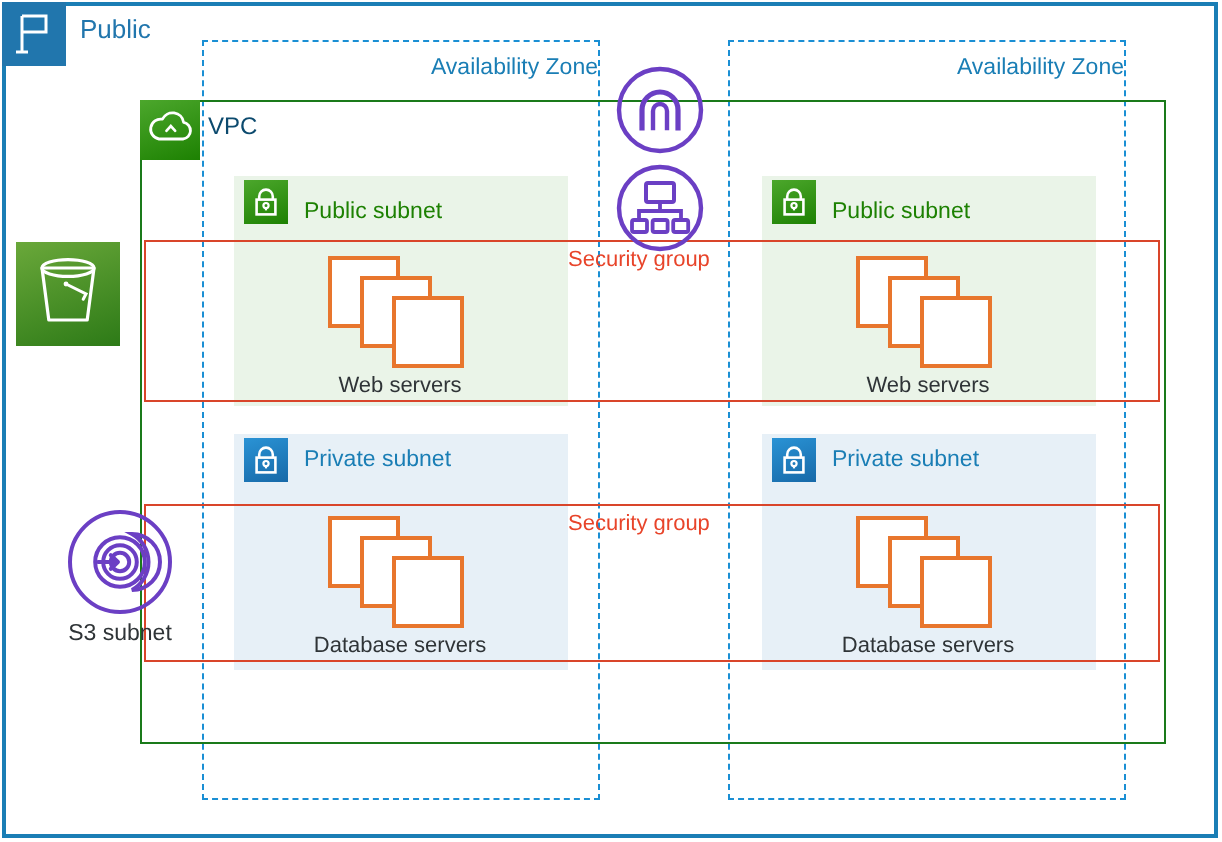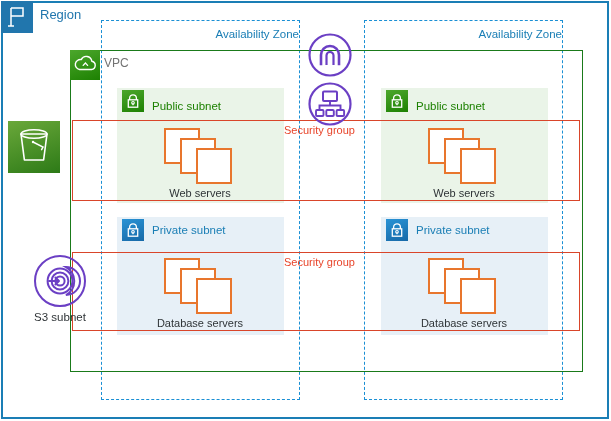--- a/index.html
+++ b/index.html
@@ -17,21 +17,21 @@
   
   .az{position:absolute;border:1.6px dashed #1a8fd4;box-sizing:border-box;background:transparent;}
   .az-label{position:absolute;top:7px;left:0;right:0;text-align:right;font-size:11.5px;
       color:#1a7eb5;white-space:nowrap;}
 
   
   .vpc-box{position:absolute;left:70px;top:50px;width:513px;height:322px;
       border:1.6px solid #1a7a1a;box-sizing:border-box;background:transparent;}
   .vpc-badge{position:absolute;left:70px;top:50px;width:30px;height:30px;
       background:linear-gradient(160deg,#4ca72c 0%,#1d8102 100%);box-sizing:border-box;}
-  .vpc-label{position:absolute;left:104px;top:56px;font-size:12px;color:#737373;}
+  .vpc-label{position:absolute;left:104px;top:56px;font-size:12px;color:#0c4a6e;}
 
   
   .subnet{position:absolute;box-sizing:border-box;}
   .subnet.public{background:#eaf4e8;}
   .subnet.private{background:#e7f0f7;}
   .subnet-badge{width:22px;height:22px;flex:0 0 22px;box-sizing:border-box;}
   .subnet-badge.green{background:linear-gradient(160deg,#4ca72c 0%,#1d8102 100%);}
   .subnet-badge.blue{background:linear-gradient(160deg,#2a93d5 0%,#1769a8 100%);}
   .subnet-name{font-size:11.5px;white-space:nowrap;}
   .subnet-name.green{color:#1d8102;margin-top:10px;}
@@ -64,21 +64,21 @@
 
   <div class="region-frame"></div>
 
   <div class="region-badge">
     <svg width="32" height="32" viewBox="0 0 32 32">
       <rect x="0" y="0" width="32" height="32" fill="#2176ad"></rect>
       <path d="M10 7 V25 M10 7 H22 V15 H10" fill="none" stroke="#ffffff" stroke-width="1.5"></path>
       <path d="M7 25 H13" stroke="#ffffff" stroke-width="1.5"></path>
     </svg>
   </div>
-  <div class="region-label">Region</div>
+  <div class="region-label">Public</div>
 
   <div class="az" style="left:101px;top:20px;width:199px;height:380px;">
     <div class="az-label">Availability Zone</div>
   </div>
   <div class="az" style="left:364px;top:20px;width:199px;height:380px;">
     <div class="az-label">Availability Zone</div>
   </div>
 
   <div class="vpc-box"></div>
   <div class="vpc-badge">

